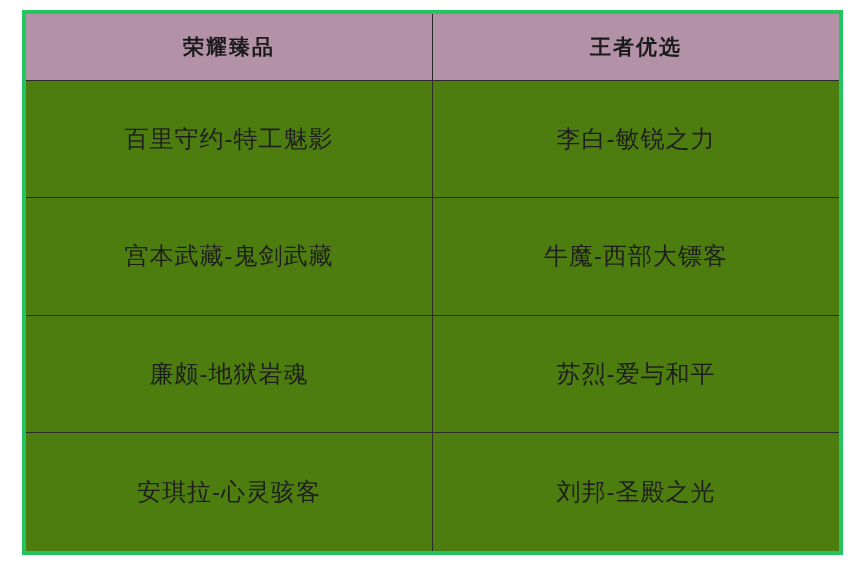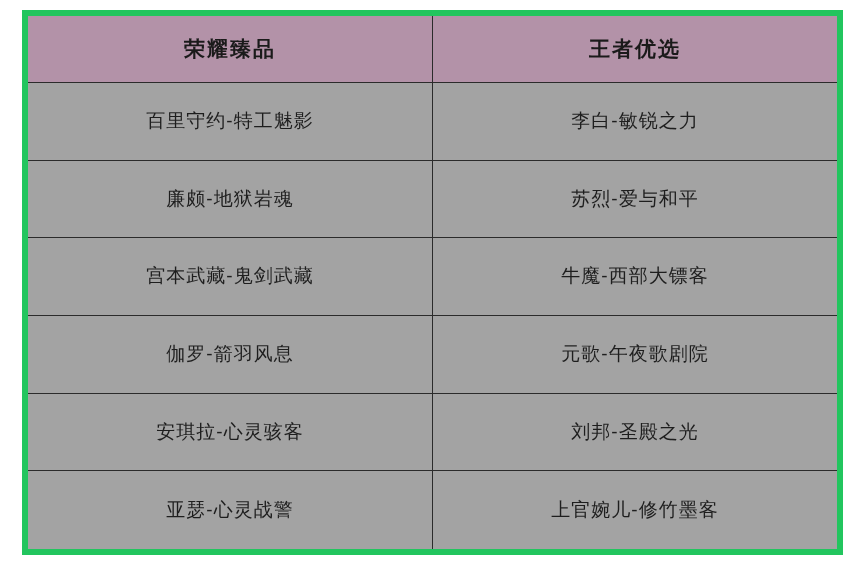--- a/index.html
+++ b/index.html
@@ -17,41 +17,41 @@
     height: 567px;
     box-sizing: border-box;
     padding: 10px 22px 12px 22px;
     background: #ffffff;
   }
   table.skin-table {
     width: 100%;
     height: 100%;
     border-collapse: collapse;
     table-layout: fixed;
-    border: 6px solid #22c55e;
+    border: 4px solid #22c55e;
   }
   table.skin-table th,
   table.skin-table td {
     border: 1px solid #2b2b2b;
     text-align: center;
     vertical-align: middle;
     padding: 0;
   }
   table.skin-table th {
     background: #b392a8;
     color: #1a1a1a;
     font-size: 21px;
     font-weight: bold;
     height: 66px;
     letter-spacing: 2px;
   }
   table.skin-table td {
-    background: #a3a3a3;
+    background: #4d7c0f;
     color: #1e1e1e;
-    font-size: 19px;
+    font-size: 24px;
     height: 58px;
     letter-spacing: 1px;
   }
   .cell-text {
     display: block;
     line-height: 1.2;
   }
 </style>
 </head>
 <body>
@@ -72,53 +72,37 @@
       <tr>
         <td>
             <span class="cell-text">百里守约-特工魅影</span>
           </td>
         <td>
             <span class="cell-text">李白-敏锐之力</span>
           </td>
       </tr>
       <tr>
         <td>
-            <span class="cell-text">廉颇-地狱岩魂</span>
-          </td>
-        <td>
-            <span class="cell-text">苏烈-爱与和平</span>
-          </td>
-      </tr>
-      <tr>
-        <td>
             <span class="cell-text">宫本武藏-鬼剑武藏</span>
           </td>
         <td>
             <span class="cell-text">牛魔-西部大镖客</span>
           </td>
       </tr>
       <tr>
         <td>
-            <span class="cell-text">伽罗-箭羽风息</span>
+            <span class="cell-text">廉颇-地狱岩魂</span>
           </td>
         <td>
-            <span class="cell-text">元歌-午夜歌剧院</span>
+            <span class="cell-text">苏烈-爱与和平</span>
           </td>
       </tr>
       <tr>
         <td>
             <span class="cell-text">安琪拉-心灵骇客</span>
           </td>
         <td>
             <span class="cell-text">刘邦-圣殿之光</span>
           </td>
       </tr>
-      <tr>
-        <td>
-            <span class="cell-text">亚瑟-心灵战警</span>
-          </td>
-        <td>
-            <span class="cell-text">上官婉儿-修竹墨客</span>
-          </td>
-      </tr>
     </tbody>
   </table>
 </div>
 
 </body></html>

